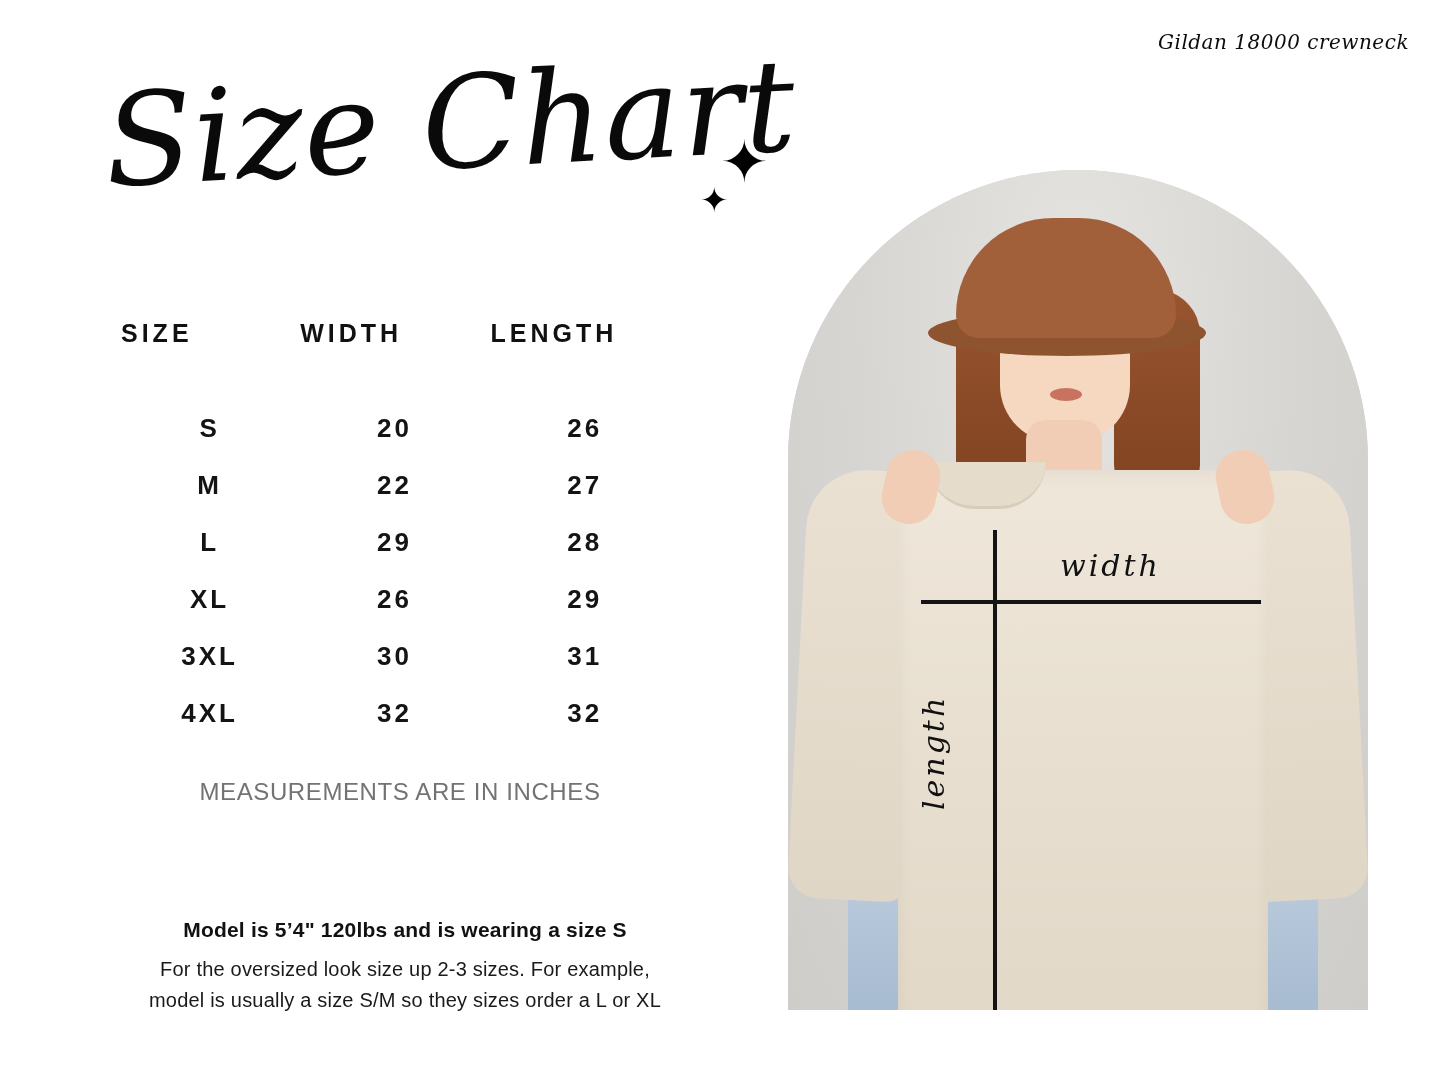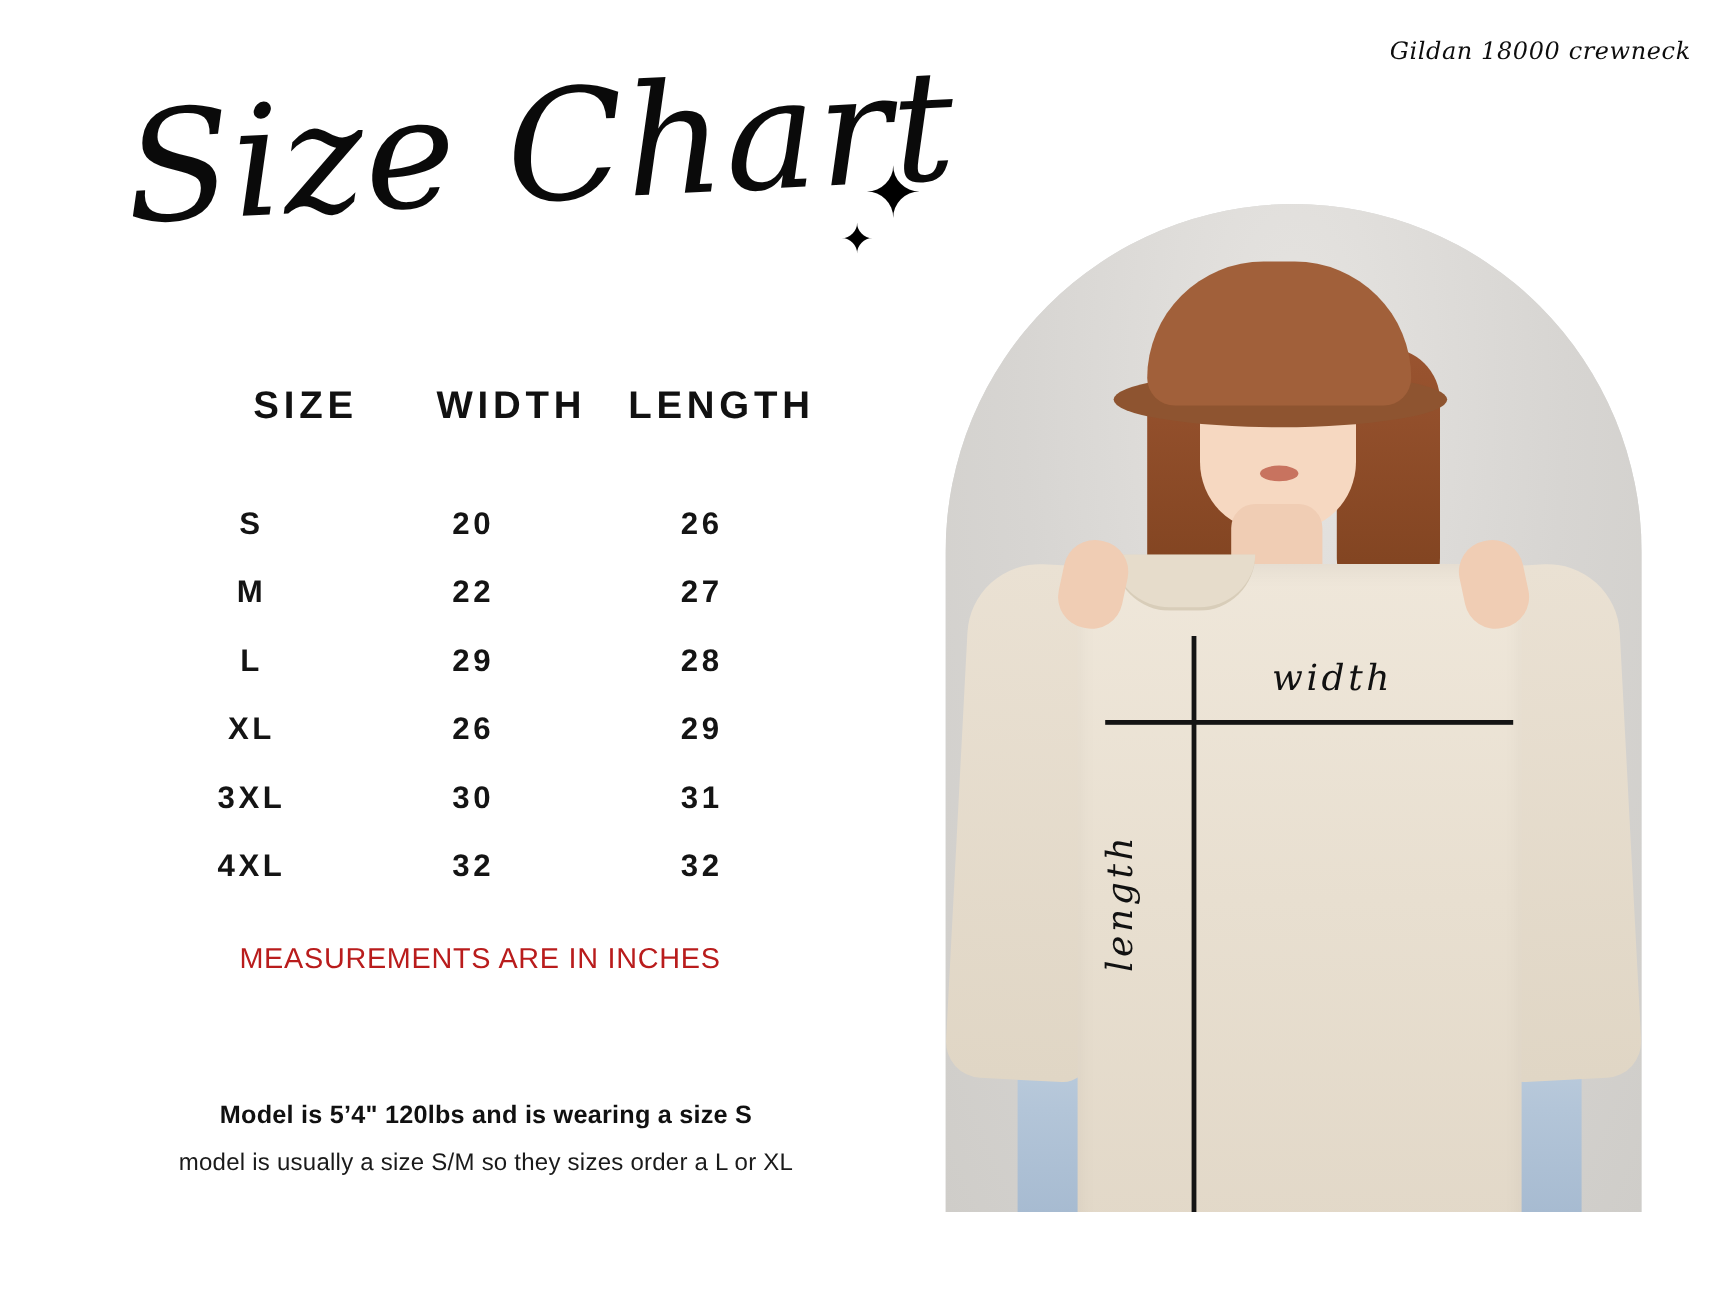--- a/index.html
+++ b/index.html
@@ -69,44 +69,44 @@
     position: absolute;
     left: 120px;
     top: 318px;
     width: 560px;
   }
   table.size-table {
     border-collapse: collapse;
     width: 100%;
   }
   table.size-table th {
-    font-size: 32px;
+    font-size: 25px;
     font-weight: 600;
     letter-spacing: 4px;
     padding-bottom: 52px;
     color: #111;
-    text-align: right;
+    text-align: left;
   }
   table.size-table th.col-size   { width: 32%; }
   table.size-table th.col-width  { width: 34%; }
   table.size-table th.col-length { width: 34%; }
   table.size-table td {
     font-size: 26px;
     font-weight: 600;
     letter-spacing: 3px;
     text-align: center;
     padding: 13px 0;
     color: #141414;
   }
   .measure-note {
     margin-top: 36px;
     text-align: center;
     font-size: 24px;
     letter-spacing: 0.6px;
-    color: #b91c1c;
+    color: #737373;
     font-family: "Liberation Sans", sans-serif;
   }
 
   
   .model-notes {
     position: absolute;
     left: 60px;
     top: 918px;
     width: 690px;
     text-align: center;
@@ -386,20 +386,21 @@
         <td>32</td>
         <td>32</td>
       </tr>
     </tbody>
   </table>
   <div class="measure-note">MEASUREMENTS ARE IN INCHES</div>
 </div>
 
 <div class="model-notes">
   <div class="line-bold">Model is 5’4" 120lbs and is wearing a size S</div>
+  <div class="line">For the oversized look size up 2-3 sizes. For example,</div>
   <div class="line">model is usually a size S/M so they sizes order a L or XL</div>
 </div>
 
 <div class="photo">
   <div class="backdrop"></div>
 
   <div class="hair-l"></div>
   <div class="hair-r"></div>
 
   <div class="face"></div>

